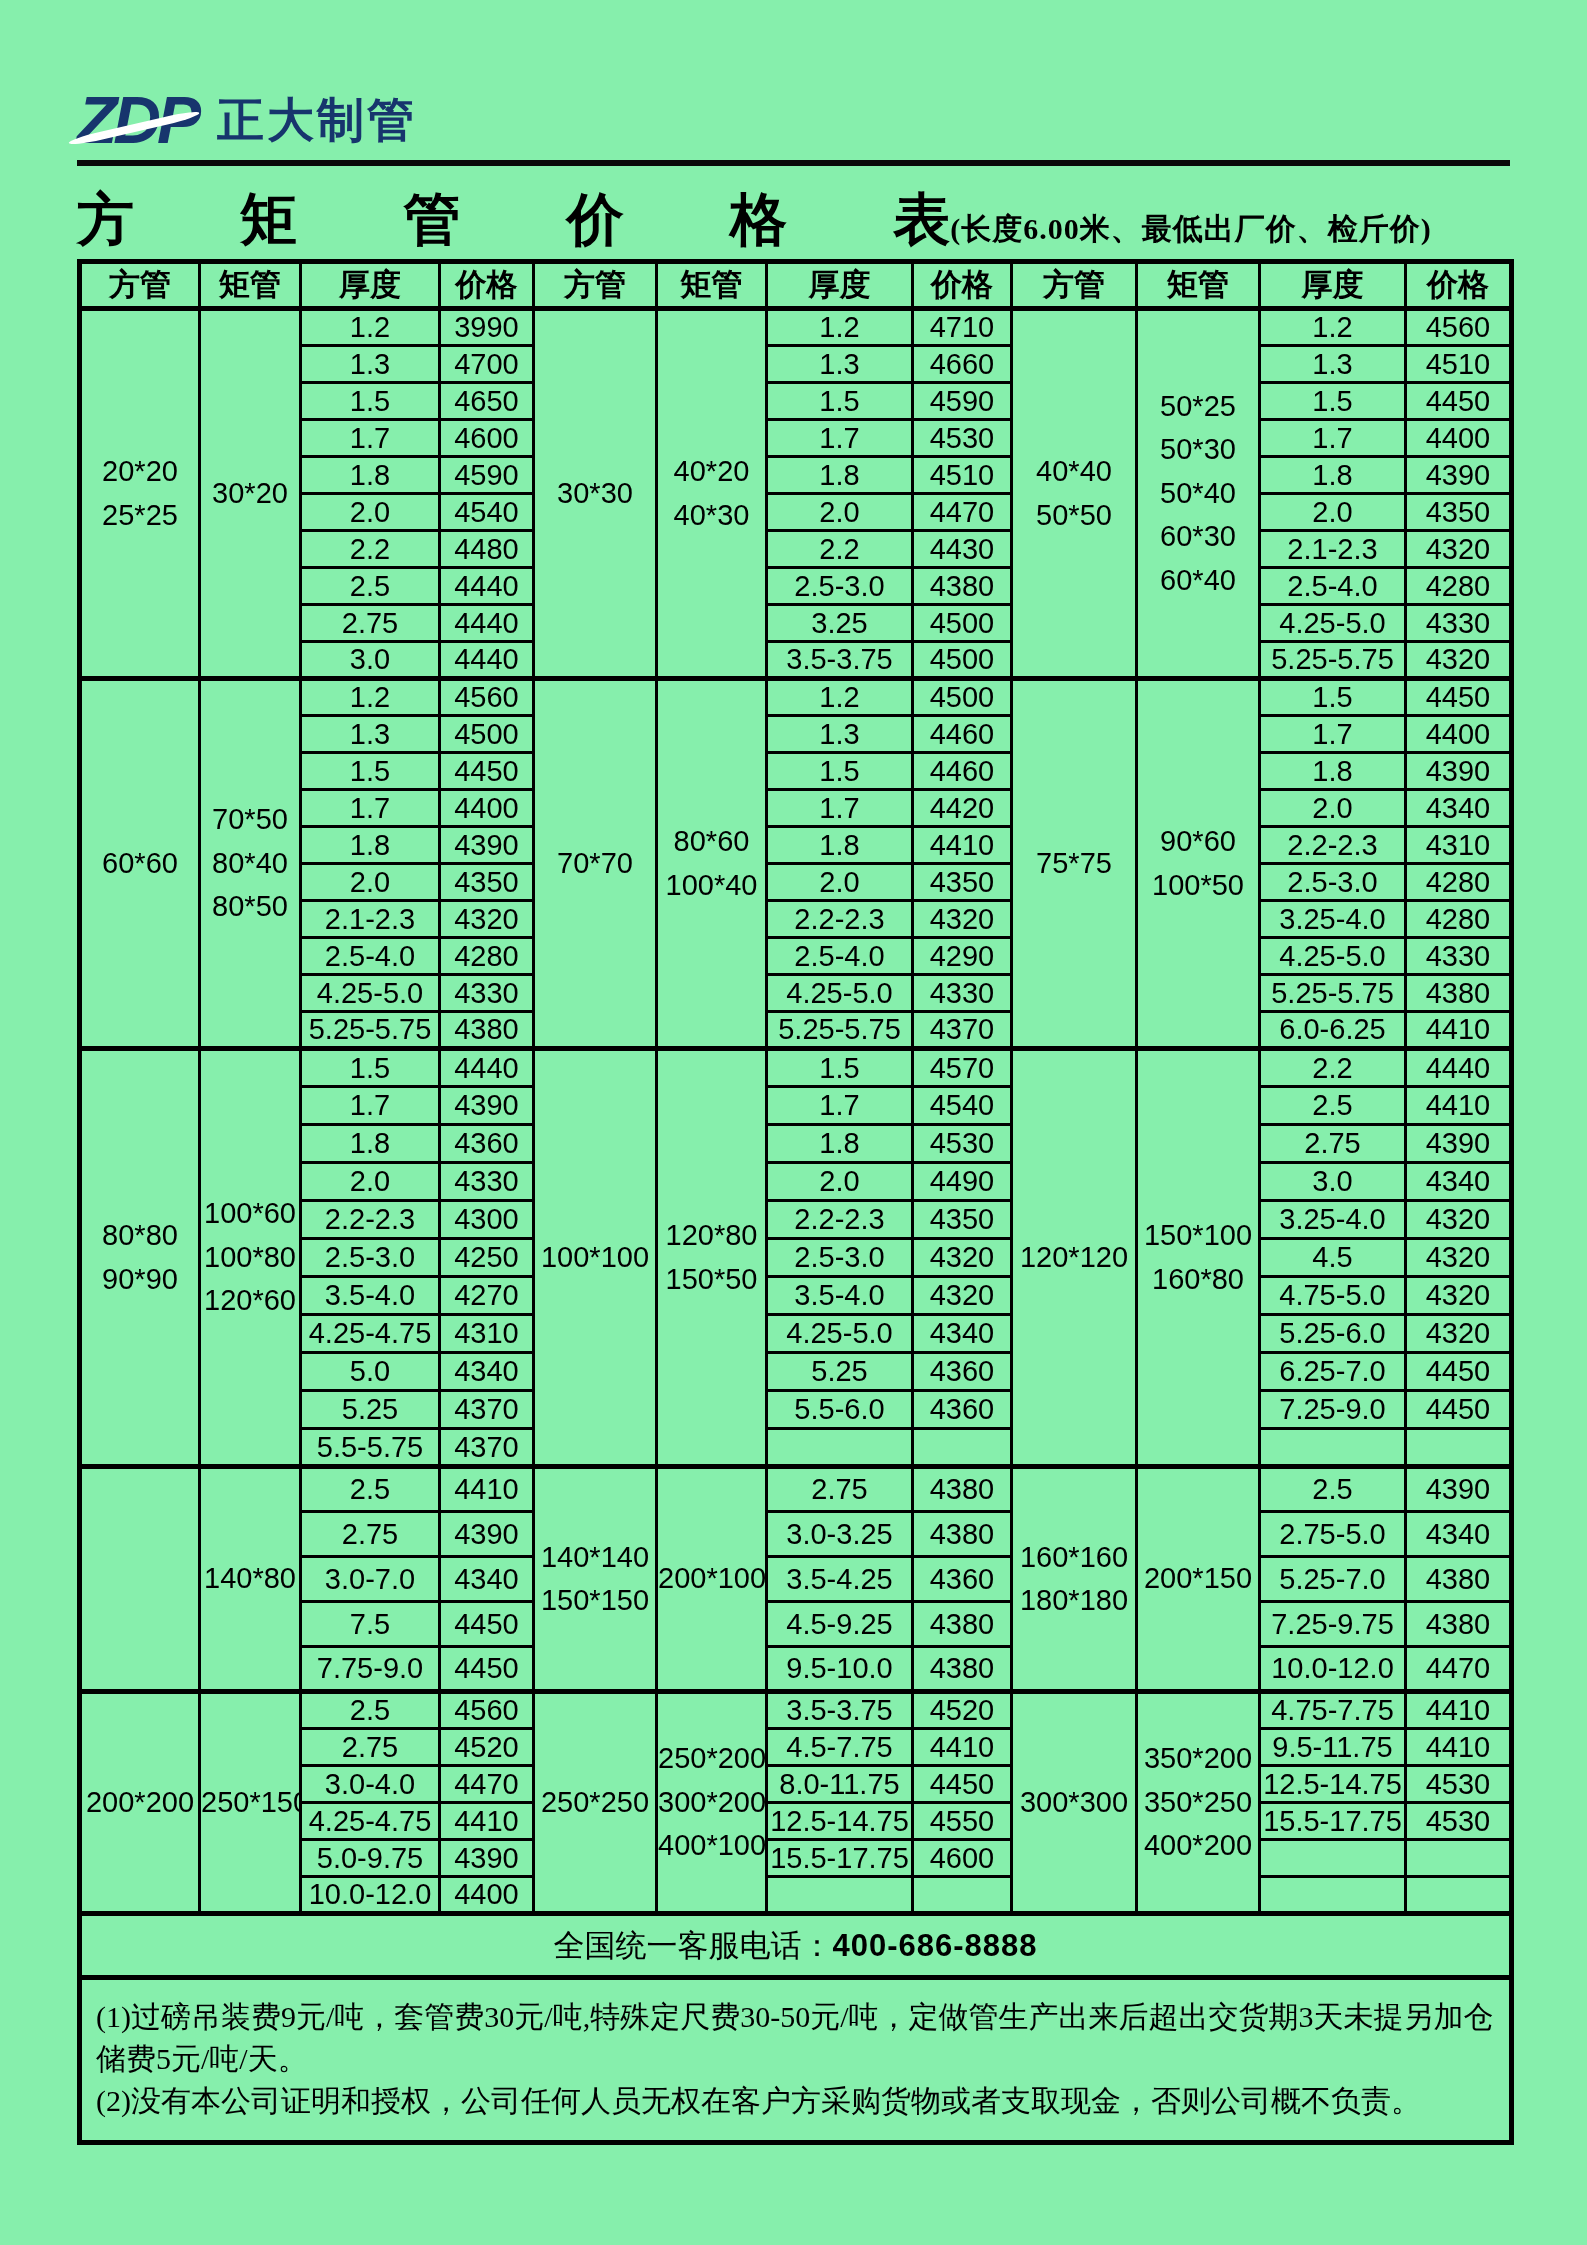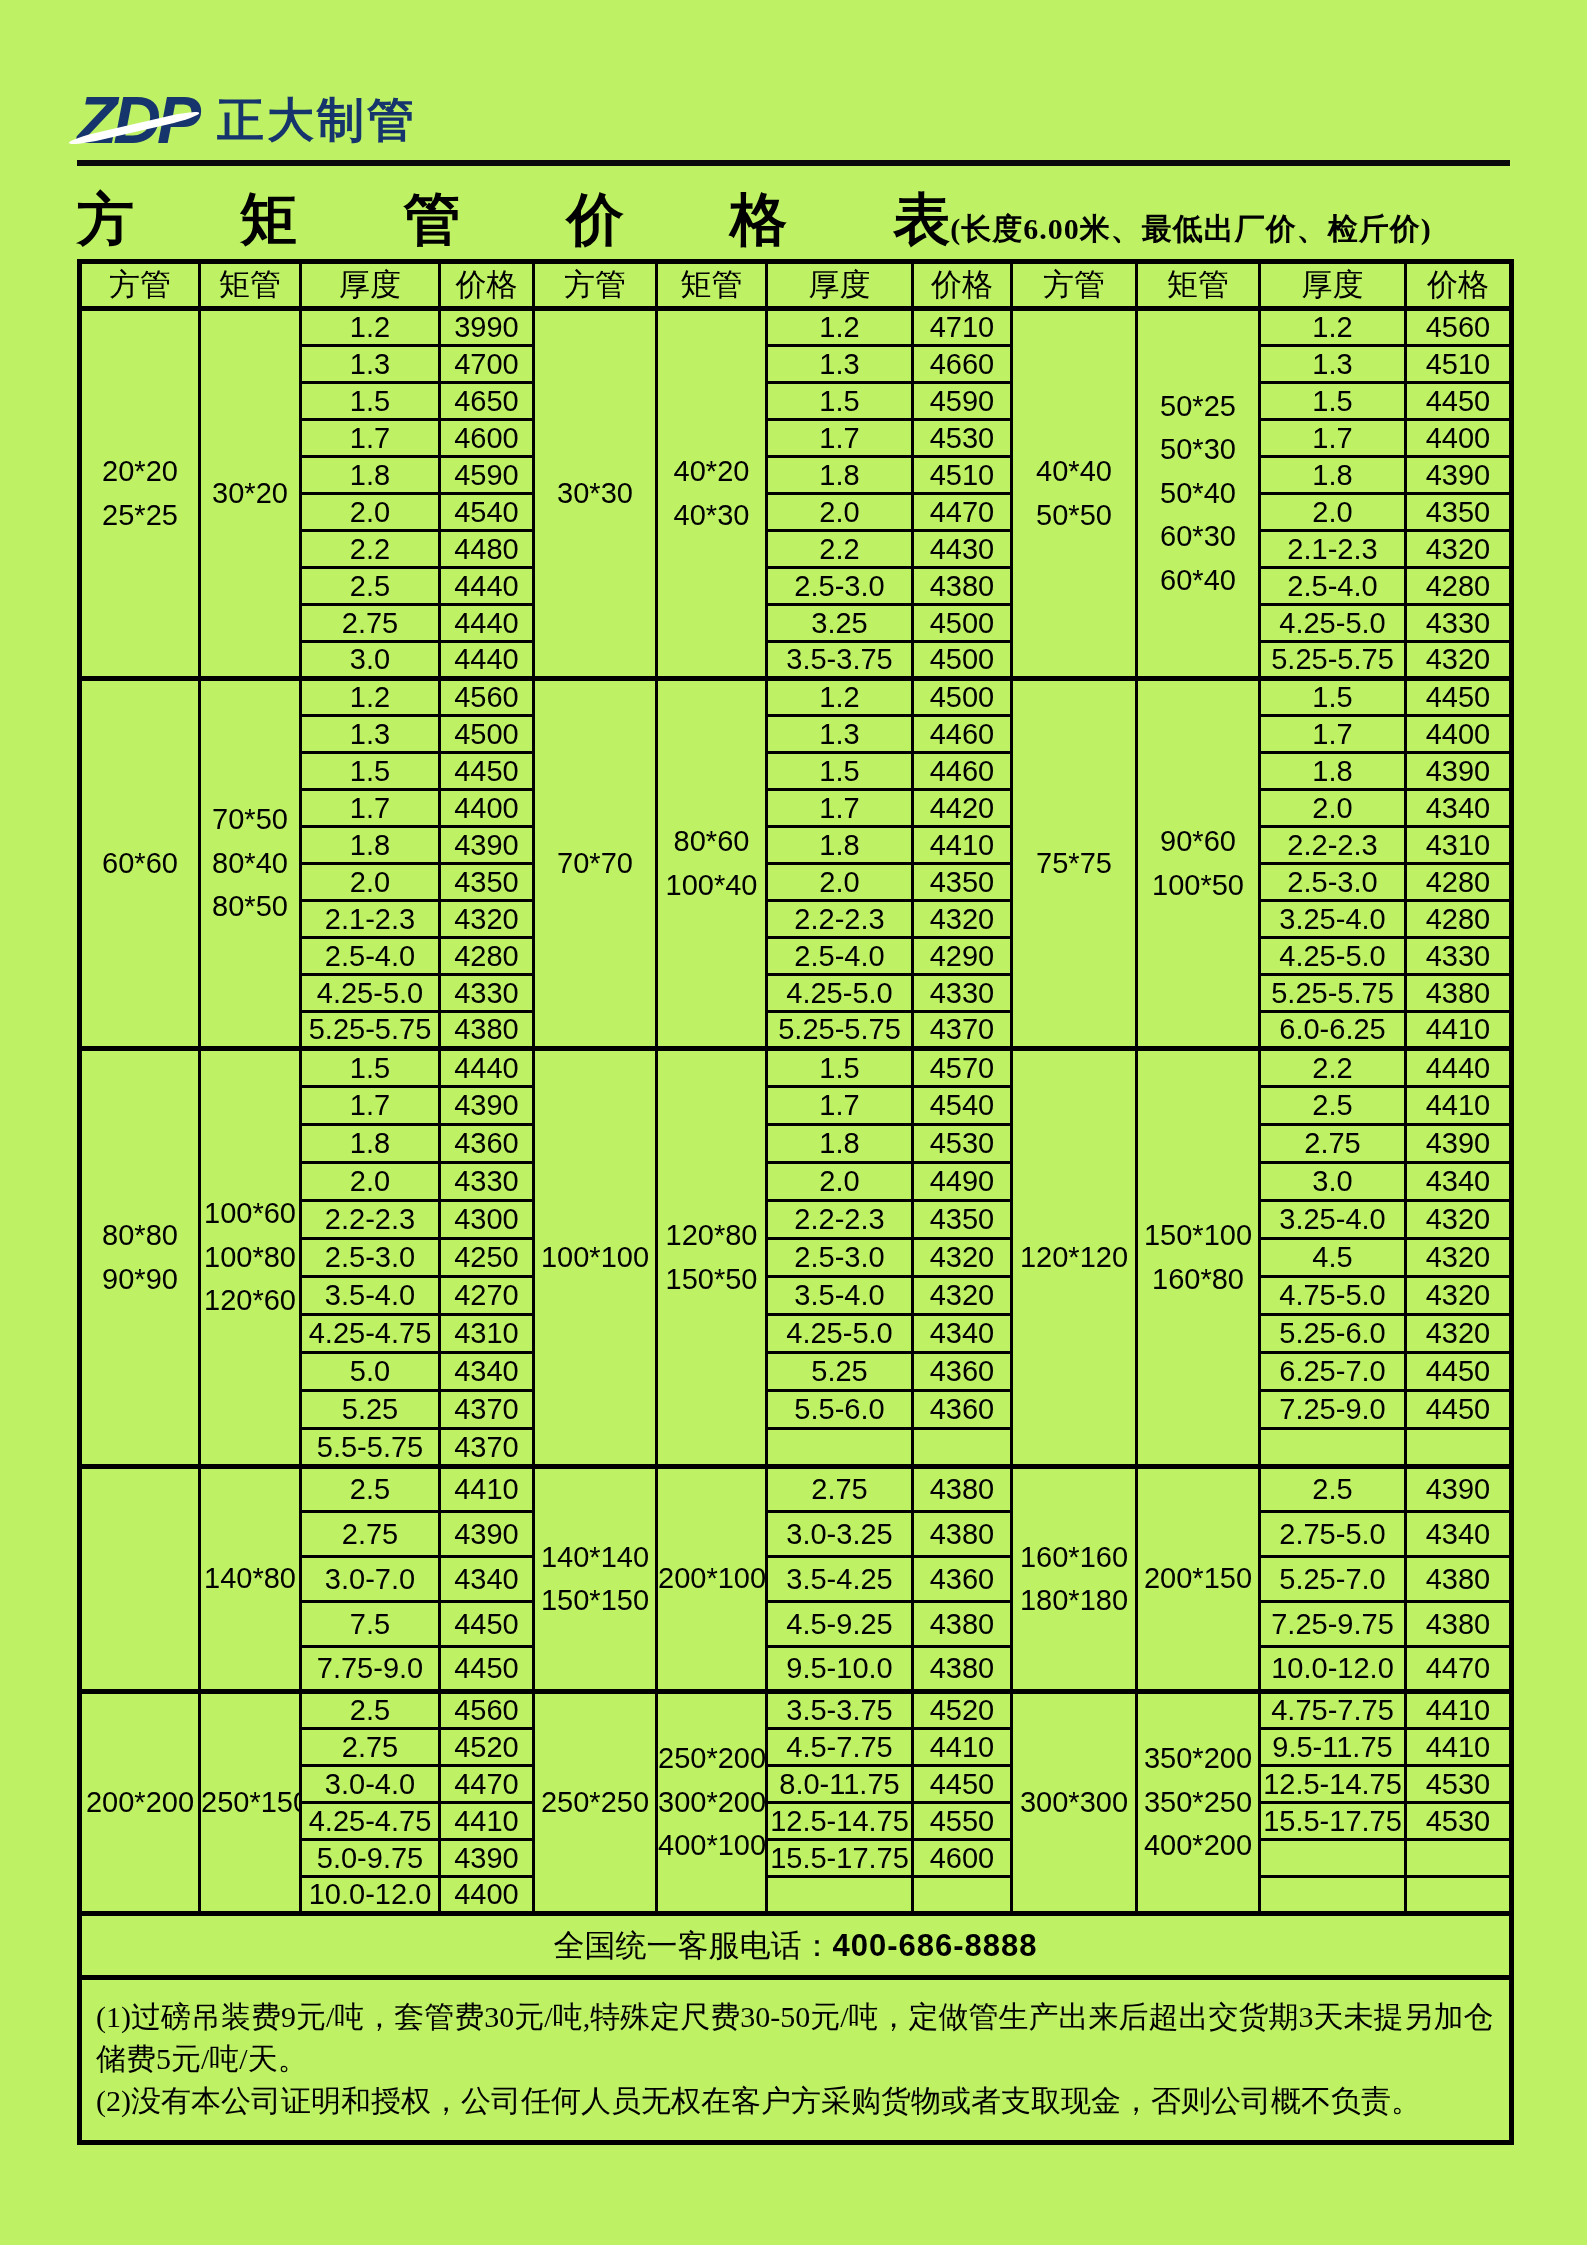--- a/index.html
+++ b/index.html
@@ -1,19 +1,19 @@
 <!DOCTYPE html>
 <html lang="zh" style="--brand: #17356d; --accent: #f50000;"><head>
 <meta charset="utf-8">
 <style>
   :root{ --brand:#17356d; --accent:#f50000; --ink:#000; }
   *{ box-sizing:border-box; margin:0; padding:0; }
   html,body{ background:#fff; }
   body{ font-family:"Liberation Sans","DejaVu Sans",sans-serif; color:var(--ink); }
-  .page{ width:1587px; height:2245px; margin:0 auto; background:#bef264; padding:88px 77px 40px 77px; position:relative; }
+  .page{ width:1587px; height:2245px; margin:0 auto; background:#86efac; padding:88px 77px 40px 77px; position:relative; }
 
   
   .brandbar{ display:flex; justify-content:space-between; align-items:center; height:64px; }
   .logo{ display:flex; align-items:center; }
   .zdp{ position:relative; display:inline-block; font-weight:900; font-style:italic;
         font-size:66px; line-height:1; letter-spacing:-4px; color:var(--brand);
         font-family:"Liberation Sans",sans-serif; }
   .zdp::after{ content:""; position:absolute; left:-8%; width:112%; top:56%; height:8px;
         background:#fff; transform:rotate(-13deg); border-radius:50%/100%; }
   .logo-name{ font-size:47px; font-weight:900; color:var(--brand); letter-spacing:3px; margin-left:20px; }
@@ -27,21 +27,21 @@
   .promise{ text-align:center; margin-top:16px; font-family:"Liberation Serif","DejaVu Serif",serif;
             font-size:37px; font-weight:bold; color:var(--accent); letter-spacing:2px; }
   .doc-no{ text-align:right; margin-top:10px; margin-bottom:6px; padding-right:12px;
            font-family:"Liberation Serif","DejaVu Serif",serif; font-size:27px; }
 
   
   table.price{ table-layout:fixed; width:1432px; margin:0 auto; border-collapse:collapse;
                border:5px solid #000; }
   table.price th, table.price td{ border:3px solid #000; text-align:center; vertical-align:middle;
                overflow:hidden; }
-  table.price th{ font-size:31px; font-weight:normal; height:42px; border-bottom:5px solid #000; }
+  table.price th{ font-size:31px; font-weight:bold; height:42px; border-bottom:5px solid #000; }
   table.price td{ font-size:29px; }
   td.spec{ white-space:pre-line; line-height:1.5; }
   tr.sec-0, tr.sec-1{ height:37px; }
   tr.sec-2{ height:38px; }
   tr.sec-3{ height:45px; }
   tr.sec-4{ height:37px; }
   tr.sec-start td{ border-top:5px solid #000; }
 
   tr.phone-row td{ height:64px; border-top:5px solid #000; border-bottom:5px solid #000;
                    font-family:"Liberation Serif","DejaVu Serif",serif; font-size:31px; }

